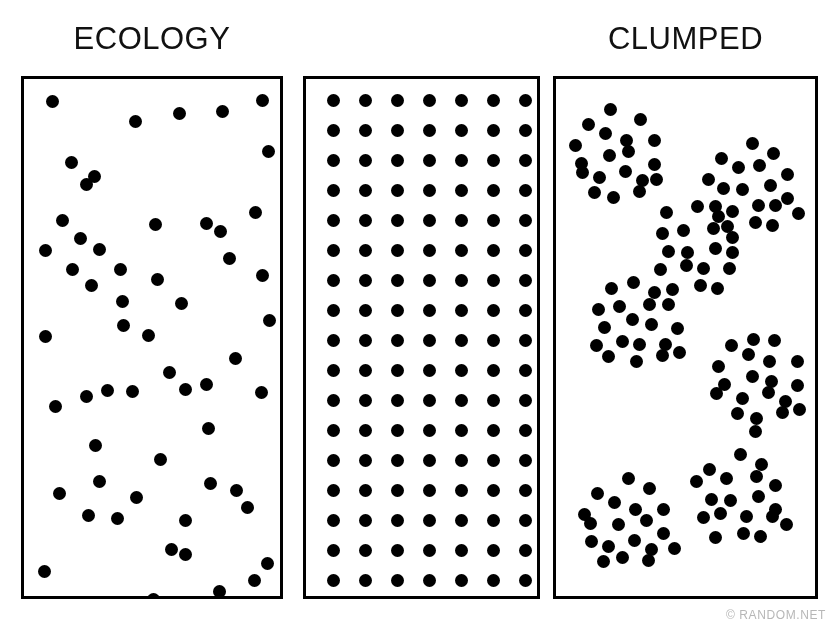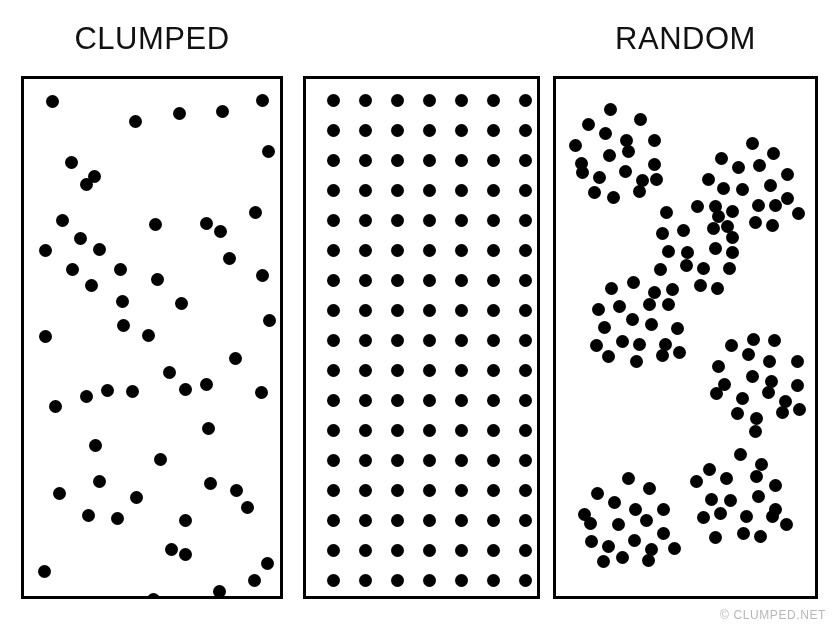--- a/index.html
+++ b/index.html
@@ -58,22 +58,22 @@
     color: #b7b7b7;
     white-space: nowrap;
     font-family: "Liberation Sans", sans-serif;
   }
 </style>
 </head>
 <body>
 
 <div id="figure">
 
-  <div class="panel-title" style="left:21px; width:262px;">CLUMPED</div>
-  <div class="panel-title" style="left:553px; width:265px;">RANDOM</div>
+  <div class="panel-title" style="left:21px; width:262px;">ECOLOGY</div>
+  <div class="panel-title" style="left:553px; width:265px;">CLUMPED</div>
 
   <div class="panel-box" style="left:21px; top:76px; width:262px; height:523px;">
     <div class="panel-plot" id="plot-random">
         <div class="dot" style="left: 28px; top: 22px; background: rgb(0, 0, 0);"></div>
         <div class="dot" style="left: 70px; top: 97px; background: rgb(0, 0, 0);"></div>
         <div class="dot" style="left: 111px; top: 42px; background: rgb(0, 0, 0);"></div>
         <div class="dot" style="left: 131px; top: 145px; background: rgb(0, 0, 0);"></div>
         <div class="dot" style="left: 155px; top: 34px; background: rgb(0, 0, 0);"></div>
         <div class="dot" style="left: 198px; top: 32px; background: rgb(0, 0, 0);"></div>
         <div class="dot" style="left: 238px; top: 21px; background: rgb(0, 0, 0);"></div>
@@ -385,15 +385,15 @@
         <div class="dot" style="left: 164px; top: 434px; background: rgb(0, 0, 0);"></div>
         <div class="dot" style="left: 190px; top: 437px; background: rgb(0, 0, 0);"></div>
         <div class="dot" style="left: 216px; top: 437px; background: rgb(0, 0, 0);"></div>
         <div class="dot" style="left: 159px; top: 458px; background: rgb(0, 0, 0);"></div>
         <div class="dot" style="left: 187px; top: 454px; background: rgb(0, 0, 0);"></div>
         <div class="dot" style="left: 204px; top: 457px; background: rgb(0, 0, 0);"></div>
         <div class="dot" style="left: 230px; top: 445px; background: rgb(0, 0, 0);"></div>
       </div>
   </div>
 
-  <div id="watermark">© CLUMPED.NET</div>
+  <div id="watermark">© RANDOM.NET</div>
 
 </div>
 
 </body></html>

